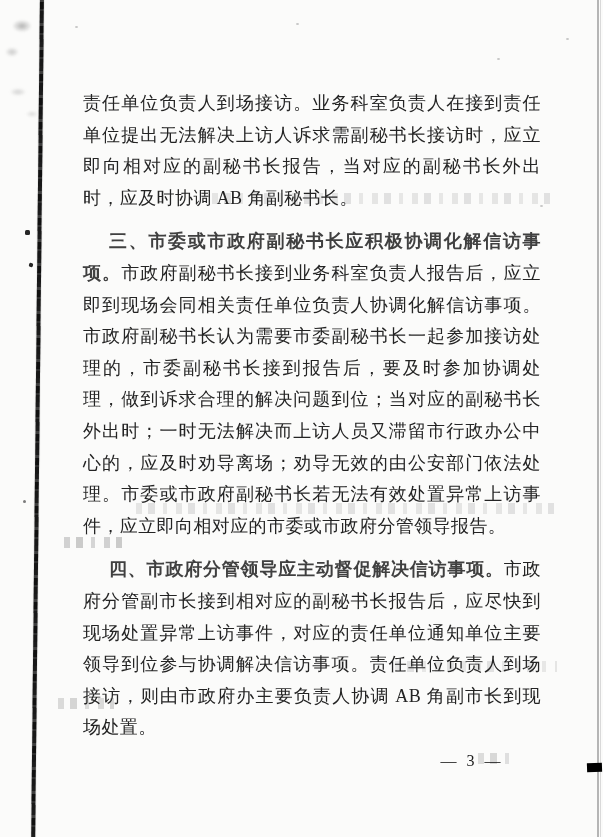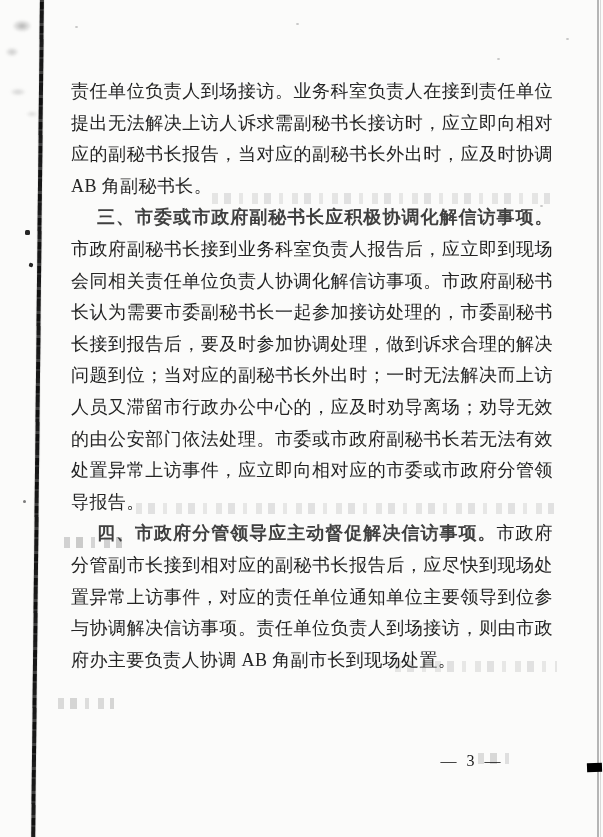--- a/index.html
+++ b/index.html
@@ -22,21 +22,21 @@
     top: 76px;
     width: 482px;
     font-size: 18px;
     line-height: 31.6px;
     letter-spacing: 0.4px;
     color: #242424;
     text-align: justify;
     text-justify: inter-ideograph;
   }
   .para {
-    margin: 0;
+    margin: 12px;
     padding: 0;
   }
   .para.section {
     text-indent: 26px;
   }
   .sec-heading {
     font-family: "Liberation Sans", "DejaVu Sans", sans-serif;
     font-weight: 700;
     color: #404040;
   }

